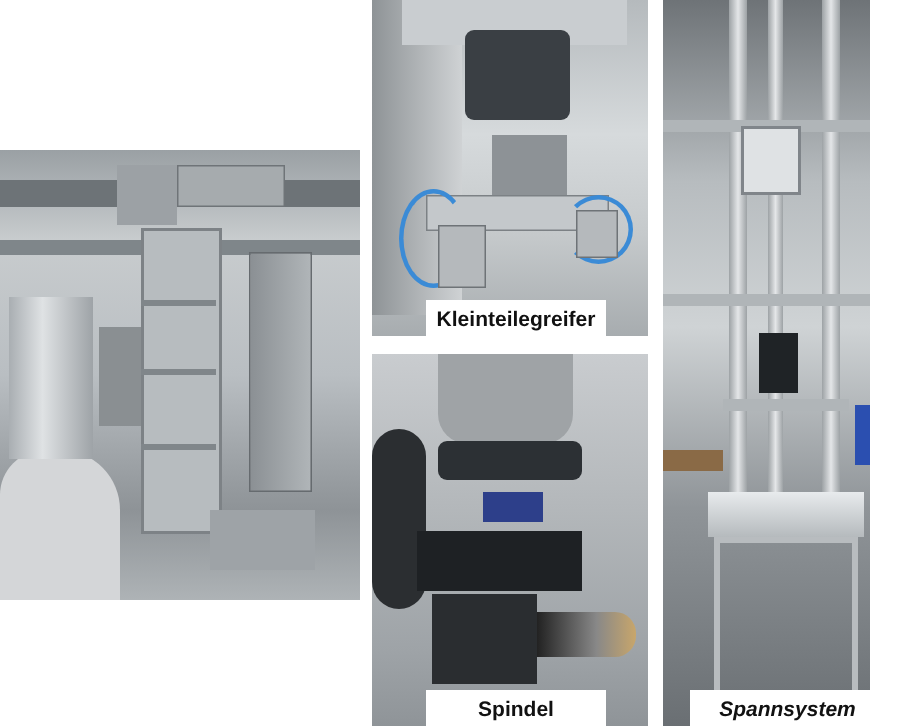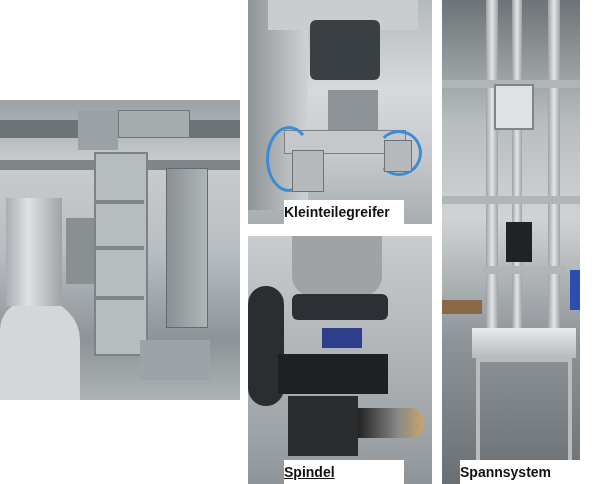--- a/index.html
+++ b/index.html
@@ -1,18 +1,18 @@
 <!DOCTYPE html>
 <html><head>
 <meta charset="utf-8">
 <style>
   html,body{margin:0;padding:0;background:#ffffff;}
   body{width:604px;height:484px;position:relative;overflow:hidden;font-family:"Liberation Sans",sans-serif;}
   .panel{position:absolute;overflow:hidden;}
-  .label{position:absolute;background:#ffffff;color:#111;font-weight:bold;font-size:14px;line-height:24px;height:24px;}
+  .label{position:absolute;background:#ffffff;color:#111;font-weight:bold;font-size:14px;text-align:center;line-height:24px;height:24px;}
   
   #p1{left:0;top:100px;width:240px;height:300px;
       background:linear-gradient(180deg,#9aa0a4 0%,#c8ccce 20%,#b9bec2 50%,#8e9397 80%,#aeb3b6 100%);}
   #p1 .bg1{position:absolute;left:0;top:20px;width:240px;height:18px;background:#6d7377;}
   #p1 .bg2{position:absolute;left:0;top:60px;width:240px;height:10px;background:#7f868a;}
   #p1 .robot{position:absolute;left:0;top:200px;width:80px;height:100px;border-radius:30px 40px 0 0;background:#d4d6d8;}
   #p1 .blockL{position:absolute;left:6px;top:98px;width:56px;height:108px;background:linear-gradient(90deg,#a9aeb2,#dfe2e4 40%,#9ea3a7);}
   #p1 .plate{position:absolute;left:66px;top:118px;width:34px;height:66px;background:#8a8f92;}
   #p1 .frame{position:absolute;left:94px;top:52px;width:50px;height:200px;background:#b7bcbf;border:2px solid #7d8286;}
   #p1 .shelf{position:absolute;left:94px;height:4px;width:50px;background:#80868a;}
@@ -37,24 +37,24 @@
   
   #p3{left:248px;top:236px;width:184px;height:248px;
       background:linear-gradient(180deg,#c9cccf 0%,#b4b8bb 40%,#9ea3a7 80%,#8f9498 100%);}
   #p3 .arm{position:absolute;left:44px;top:0;width:90px;height:60px;background:#9fa3a6;border-radius:0 0 20px 20px;}
   #p3 .hose{position:absolute;left:0;top:50px;width:36px;height:120px;background:#2b2e31;border-radius:18px;}
   #p3 .ring{position:absolute;left:44px;top:58px;width:96px;height:26px;background:#2c3034;border-radius:6px;}
   #p3 .blue{position:absolute;left:74px;top:92px;width:40px;height:20px;background:#2d3f8a;}
   #p3 .block{position:absolute;left:30px;top:118px;width:110px;height:40px;background:#1e2124;}
   #p3 .motor{position:absolute;left:40px;top:160px;width:70px;height:60px;background:#2a2d30;}
   #p3 .tool{position:absolute;left:110px;top:172px;width:66px;height:30px;background:linear-gradient(90deg,#222,#888 60%,#c8a66b);border-radius:0 14px 14px 0;}
-  #p3 .label{left:36px;top:224px;width:120px;text-decoration:underline;}
+  #p3 .label{left:36px;top:224px;width:120px;}
   
   #p4{left:442px;top:0;width:138px;height:484px;
-      background:linear-gradient(180deg,#6e7377 0%,#b7bcbf 25%,#cfd3d5 45%,#8f9498 70%,#6a6f73 100%);}
+      background:linear-gradient(180deg,#6e7377 0%,#b7bcbf 25%,#cfd3d5 45%,#8f9498 70%,#6a6f73 100%);font-style:italic;}
   #p4 .post{position:absolute;top:0;width:12px;background:linear-gradient(90deg,#9da2a5,#e4e6e8,#9da2a5);}
   #p4 .hbar{position:absolute;height:8px;background:#b0b5b8;}
   #p4 .carriage{position:absolute;left:52px;top:84px;width:36px;height:42px;background:#dfe2e4;border:2px solid #80858a;}
   #p4 .sign{position:absolute;left:64px;top:222px;width:26px;height:40px;background:#1f2326;}
   #p4 .table{position:absolute;left:30px;top:328px;width:104px;height:30px;background:linear-gradient(180deg,#e8ebed,#b5babd);}
   #p4 .stand{position:absolute;left:34px;top:358px;width:96px;height:120px;border:4px solid #b8bcbf;box-sizing:border-box;}
   #p4 .blue{position:absolute;left:128px;top:270px;width:20px;height:40px;background:#2b4fb0;}
   #p4 .wood{position:absolute;left:0;top:300px;width:40px;height:14px;background:#8a6a46;}
   #p4 .label{left:18px;top:460px;width:130px;}
 </style>

